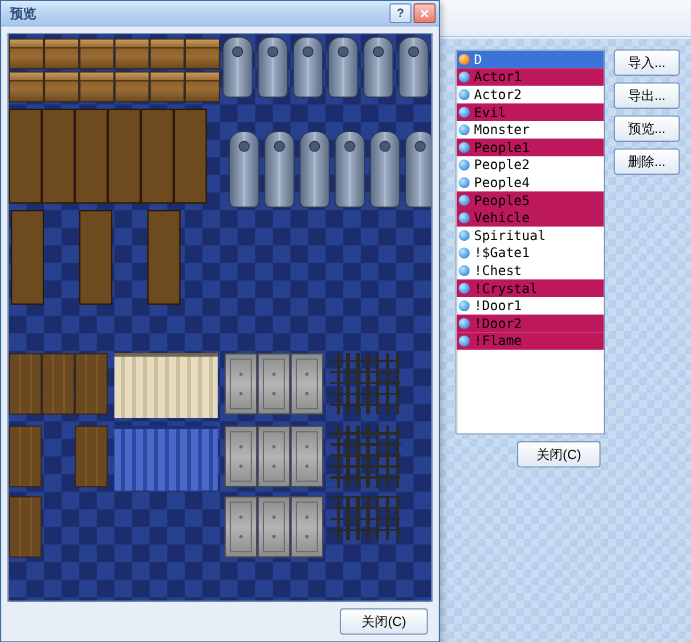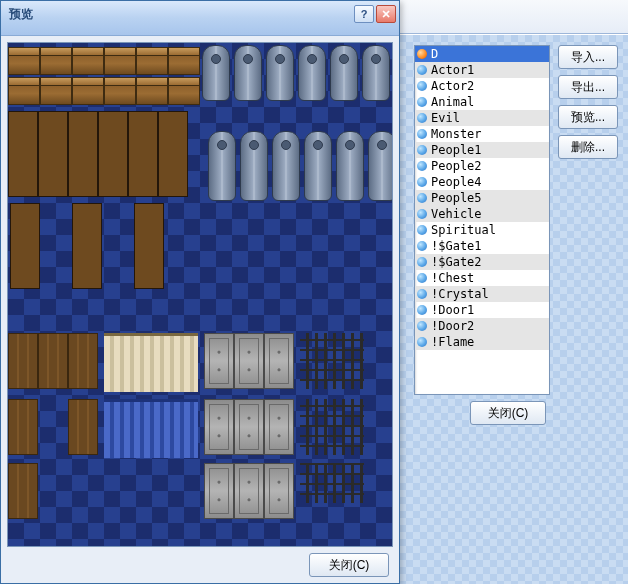--- a/index.html
+++ b/index.html
@@ -72,21 +72,21 @@
     display: flex;
     align-items: center;
     gap: 4px;
     white-space: nowrap;
     font-family: "SimSun", monospace;
   }
   .listbox .row.sel {
     background: #3b74d8;
     color: #fff;
   }
-  .listbox .row.odd { background: #e5e5e5; text-align: right; }
+  .listbox .row.odd { background: #be185d; text-align: right; }
   .row .dot {
     width: 10px;
     height: 10px;
     border-radius: 50%;
     background: radial-gradient(circle at 35% 35%, #bfe6ff 0%, #5aa7e8 55%, #2d72c4 100%);
     flex: 0 0 auto;
   }
   .row.sel .dot {
     background: radial-gradient(circle at 35% 35%, #ffd9a0 0%, #ff8a1e 60%, #c94e00 100%);
   }
@@ -127,22 +127,22 @@
     box-shadow: 2px 2px 6px rgba(0,0,0,0.25);
     display: flex;
     flex-direction: column;
     box-sizing: border-box;
   }
   .titlebar {
     height: 22px;
     background: linear-gradient(#d9e8fb, #b9d2f1 50%, #a7c5ec);
     border-bottom: 1px solid #8aabd6;
     display: flex;
-    align-items: flex-end;
-    padding: 0 3px 12px 8px;
+    align-items: center;
+    padding: 0 3px 0 8px;
     color: #294d7a;
     font-weight: bold;
   }
   .titlebar .spacer { flex: 1; }
   .tbtn {
     width: 18px;
     height: 16px;
     margin-left: 2px;
     border: 1px solid #6d8fc0;
     border-radius: 2px;
@@ -334,24 +334,20 @@
             <span>D</span>
           </div>
           <div class="row odd">
             <span class="dot"></span>
             <span>Actor1</span>
           </div>
           <div class="row">
             <span class="dot"></span>
             <span>Actor2</span>
           </div>
-          <div class="row">
-            <span class="dot"></span>
-            <span>Animal</span>
-          </div>
           <div class="row odd">
             <span class="dot"></span>
             <span>Evil</span>
           </div>
           <div class="row">
             <span class="dot"></span>
             <span>Monster</span>
           </div>
           <div class="row odd">
             <span class="dot"></span>
@@ -373,24 +369,20 @@
             <span class="dot"></span>
             <span>Vehicle</span>
           </div>
           <div class="row">
             <span class="dot"></span>
             <span>Spiritual</span>
           </div>
           <div class="row">
             <span class="dot"></span>
             <span>!$Gate1</span>
-          </div>
-          <div class="row odd">
-            <span class="dot"></span>
-            <span>!$Gate2</span>
           </div>
           <div class="row">
             <span class="dot"></span>
             <span>!Chest</span>
           </div>
           <div class="row odd">
             <span class="dot"></span>
             <span>!Crystal</span>
           </div>
           <div class="row">

